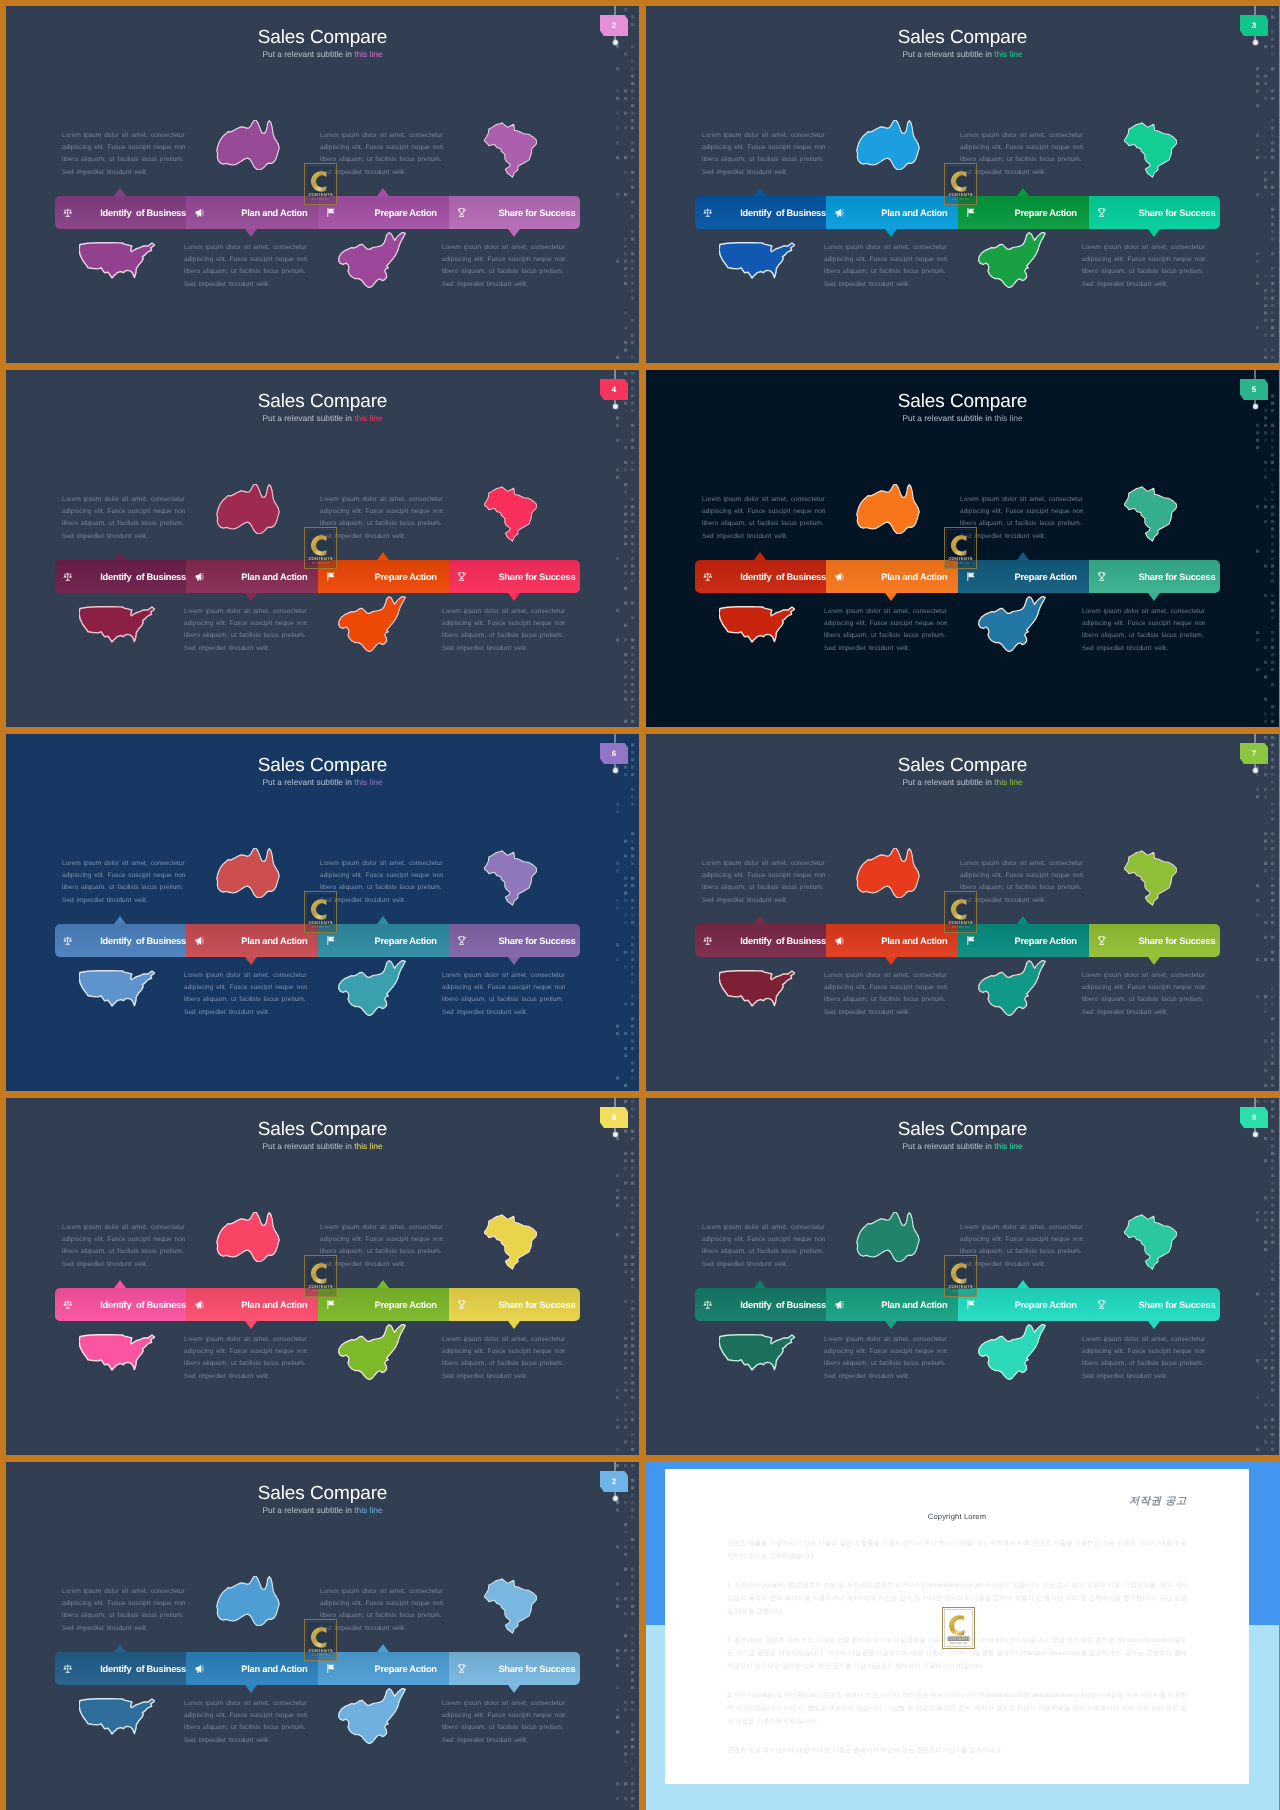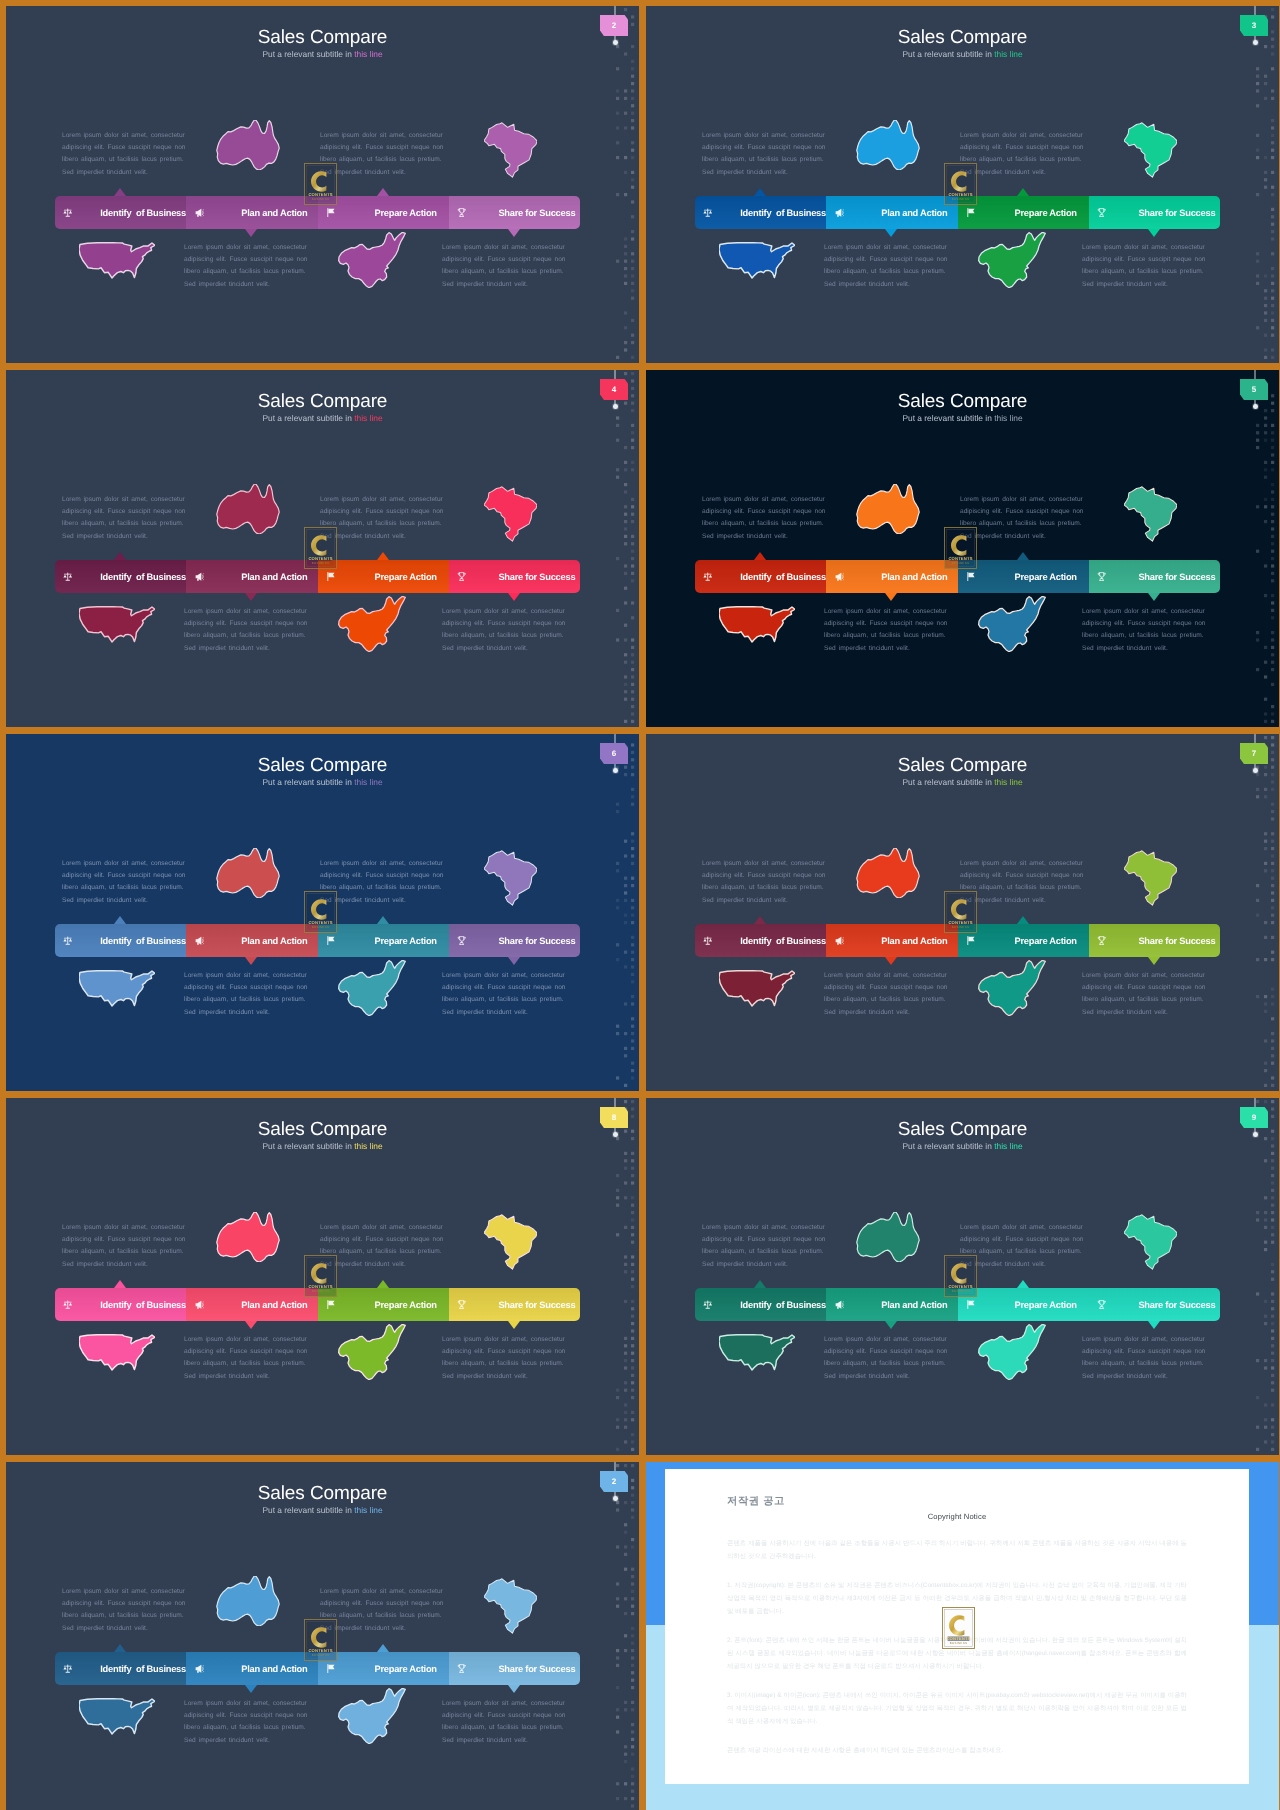--- a/index.html
+++ b/index.html
@@ -41,21 +41,21 @@
 .tline { white-space:nowrap; word-spacing:1.1px; }
 
 .mp { position:absolute; }
 
 .wm { position:absolute; left:298px; top:157px; width:33px; height:42px; z-index:8; opacity:.92; }
 
 .cslide { background:#aee0f8; position:relative; overflow:hidden; }
 .cs-band { position:absolute; left:0; top:0; width:100%; height:163px; background:#4296f0; }
 .cs-paper { position:absolute; left:19px; top:7px; width:584px; height:315px; background:#ffffff;
   padding:27px 62px 0 62px; }
-.cs-h1 { text-align:left; font-size:10.3px; font-weight:700; color:#848e97; letter-spacing:.6px; line-height:1.2; }
+.cs-h1 { text-align:right; font-size:10.3px; font-weight:700; color:#848e97; letter-spacing:.6px; line-height:1.2;font-style:italic; }
 .cs-h2 { text-align:center; font-size:7.6px; color:#3c454b; margin-top:4px; letter-spacing:.15px; line-height:1.2; }
 .cs-p { font-size:6.4px; line-height:13.0px; color:#dfe4e8; margin-top:16px; text-align:justify;
   letter-spacing:.02px; word-break:break-all; }
 </style>
 </head>
 <body>
 
 <div id="grid">
 
  <div class="slide" style="background: rgb(50, 62, 82);">
@@ -1787,21 +1787,21 @@
           <path d="M22.4 9.5 A10.3 10.3 0 1 0 22.4 27.4 L22.4 22.8 A6.1 6.1 0 1 1 22.4 14.1 Z" fill="url(#gC)"></path>
           <rect x="5.6" y="29.4" width="21.8" height="4.6" fill="#2a3550" opacity="0.55"></rect>
           <text x="16.5" y="33.1" text-anchor="middle" font-family="Liberation Sans, sans-serif" font-size="4.2" font-weight="700" fill="#e6cd6c" letter-spacing="0.15">CONTENTS</text>
           <text x="16.5" y="37.4" text-anchor="middle" font-family="Liberation Sans, sans-serif" font-size="2.9" fill="#9e873c" letter-spacing="0.35">BUSINESS</text>
         </svg></div>
  </div>
     <div class="slide cslide">
   <div class="cs-band"></div>
   <div class="cs-paper">
    <div class="cs-h1">저작권 공고</div>
-   <div class="cs-h2">Copyright Notice</div>
+   <div class="cs-h2">Copyright Lorem</div>
    <p class="cs-p">콘텐츠 제품을 사용하시기 전에 다음과 같은 조항들을 사용시 반드시 주의 하시기 바랍니다. 귀하께서 저희 콘텐츠 제품을 사용하신 것은 사용자 서약서 내용에 동의하신 것으로 간주하겠습니다.</p>
    <p class="cs-p">1. 저작권(copyright): 본 콘텐츠의 소유 및 저작권은 콘텐츠 비즈니스(Contentsbox.co.kr)에 저작권이 있습니다. 사전 승낙 없이 교육적 이용, 기업인쇄물, 제작 기타 상업적 목적의 영리 목적으로 이용하거나 제3자에게 이전은 금지 등 어떠한 경우라도 사용을 금하며 적발시 민,형사상 처리 및 손해배상을 청구합니다. 무단 도용 및 배포를 금합니다.</p>
    <p class="cs-p">2. 폰트(font): 콘텐츠 내에 쓰인 서체는 한글 폰트는 네이버 나눔글꼴을 사용하였으며 네이버에 저작권이 있습니다. 한글 외의 모든 폰트는 Windows System에 설치된 시스템 글꼴로 제작되었습니다. 네이버 나눔글꼴 다운로드에 대한 사항은 네이버 나눔글꼴 홈페이지(hangeul.naver.com)를 참조하세요. 폰트는 콘텐츠와 함께 제공되지 않으므로 필요한 경우 해당 폰트를 직접 다운로드 받으셔서 사용하시기 바랍니다.</p>
    <p class="cs-p">3. 이미지(image) &amp; 아이콘(icon): 콘텐츠 내에서 쓰인 이미지, 아이콘은 유료 이미지 사이트(pixabay.com와 webstockreview.net)에서 제공한 무료 이미지를 이용하여 제작되었습니다. 따라서, 별도로 제공되지 않습니다. 기업형 및 상업적 목적의 경우, 귀하가 별도로 해당사 이용허락을 얻어 사용하셔야 하며 이로 인한 모든 법적 책임은 사용자에게 있습니다.</p>
    <p class="cs-p">콘텐츠 제공 라이선스에 대한 자세한 사항은 홈페이지 하단에 있는 콘텐츠라이선스를 참조하세요.</p>
   </div>
   <div class="wm" style="left: 296px; top: 145px; opacity: 1;"><svg width="33" height="42" viewBox="0 0 33 42">
           <defs>
             <linearGradient id="gC" x1="0" y1="0" x2="1" y2="1">
               <stop offset="0%" stop-color="#e8cf72"></stop>

